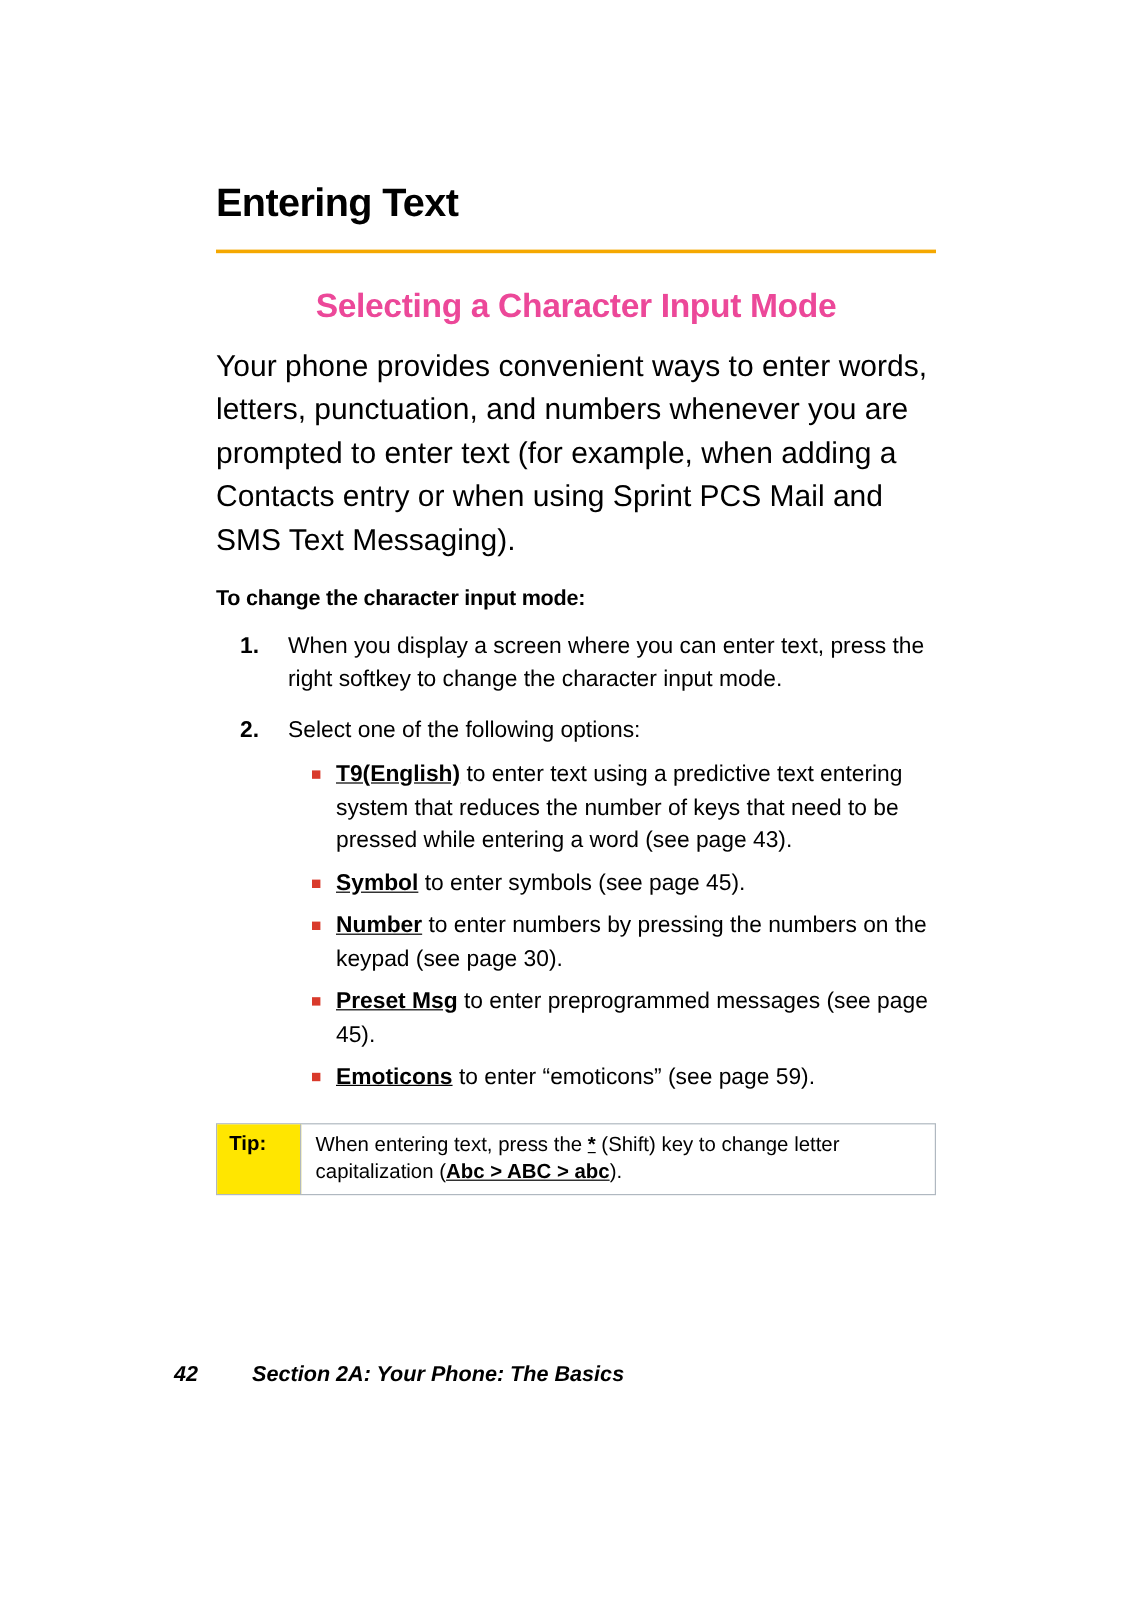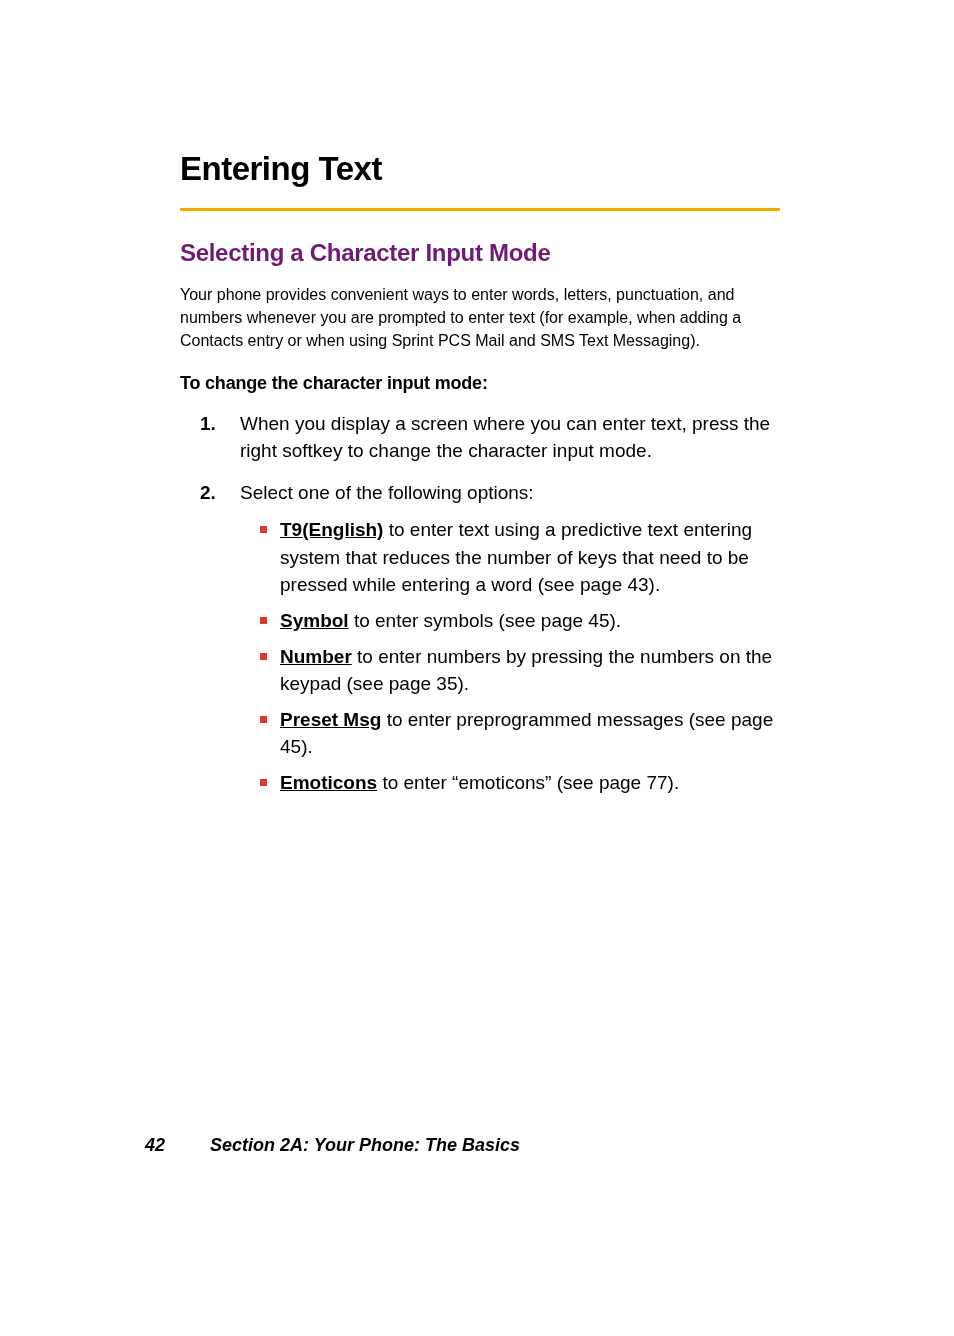--- a/index.html
+++ b/index.html
@@ -22,28 +22,29 @@
     color: #000;
     letter-spacing: -0.5px;
     padding-bottom: 20px;
   }
   .rule {
     height: 3px;
     background: #f5a800;
     margin-bottom: 28px;
   }
   .h2 {
-    font-size: 24px;
+    font-size: 28px;
     font-weight: 700;
-    color: #701a75;
+    color: #ec4899;
     letter-spacing: -0.3px;
     margin-bottom: 16px;
+    text-align: center;
   }
   .intro {
-    font-size: 16px;
+    font-size: 25px;
     line-height: 1.45;
     margin-bottom: 18px;
     color: #000;
   }
   .subhead {
     font-size: 18px;
     font-weight: 700;
     line-height: 1.4;
     margin-bottom: 14px;
     letter-spacing: -0.2px;
@@ -134,26 +135,32 @@
 
   <p class="subhead">To change the character input mode:</p>
 
   <ol class="steps">
     <li>When you display a screen where you can enter text, press the right softkey to change the character input mode.</li>
     <li>
       <span>Select one of the following options:</span>
       <ul class="options">
         <li><span class="b">T9(English)</span><span> to enter text using a predictive text entering system that reduces the number of keys that need to be pressed while entering a word (see page 43).</span></li>
         <li><span class="b">Symbol</span><span> to enter symbols (see page 45).</span></li>
-        <li><span class="b">Number</span><span> to enter numbers by pressing the numbers on the keypad (see page 35).</span></li>
+        <li><span class="b">Number</span><span> to enter numbers by pressing the numbers on the keypad (see page 30).</span></li>
         <li><span class="b">Preset Msg</span><span> to enter preprogrammed messages (see page 45).</span></li>
-        <li><span class="b">Emoticons</span><span> to enter “emoticons” (see page 77).</span></li>
+        <li><span class="b">Emoticons</span><span> to enter “emoticons” (see page 59).</span></li>
       </ul>
     </li>
   </ol>
 
+  <div class="tipbox">
+    <div class="label">Tip:</div>
+    <div class="body">
+      <span>When entering text, press the </span><span class="b">*</span><span> (Shift) key to change letter capitalization (</span><span class="b">Abc &gt; ABC &gt; abc</span><span>).</span>
+    </div>
+  </div>
 
 </div>
 
 <div class="footer">
   <span>42</span>
   <span class="sec">Section 2A: Your Phone: The Basics</span>
 </div>
 
 </body></html>

